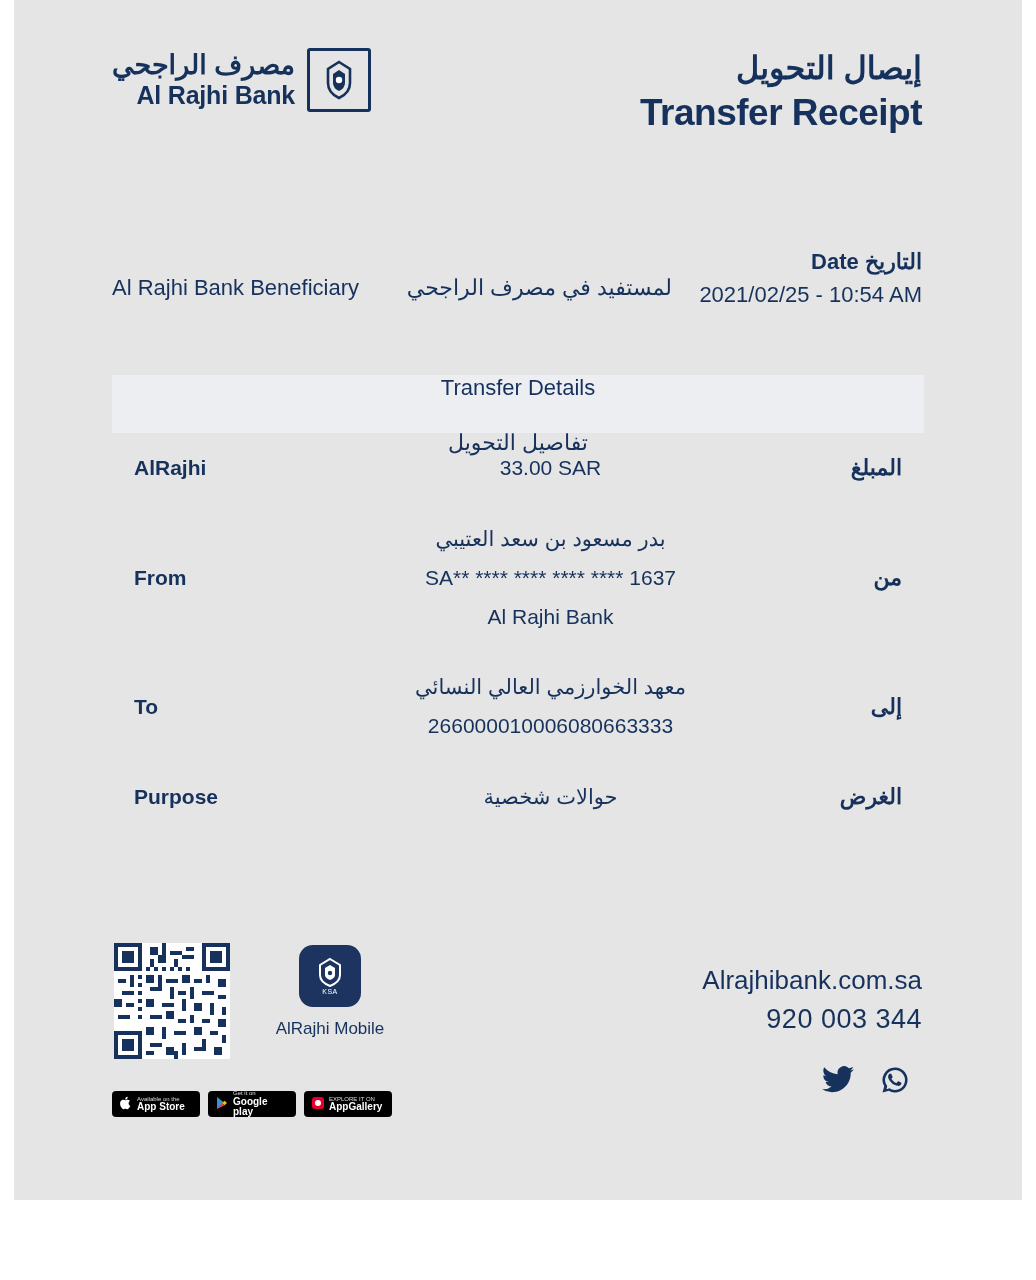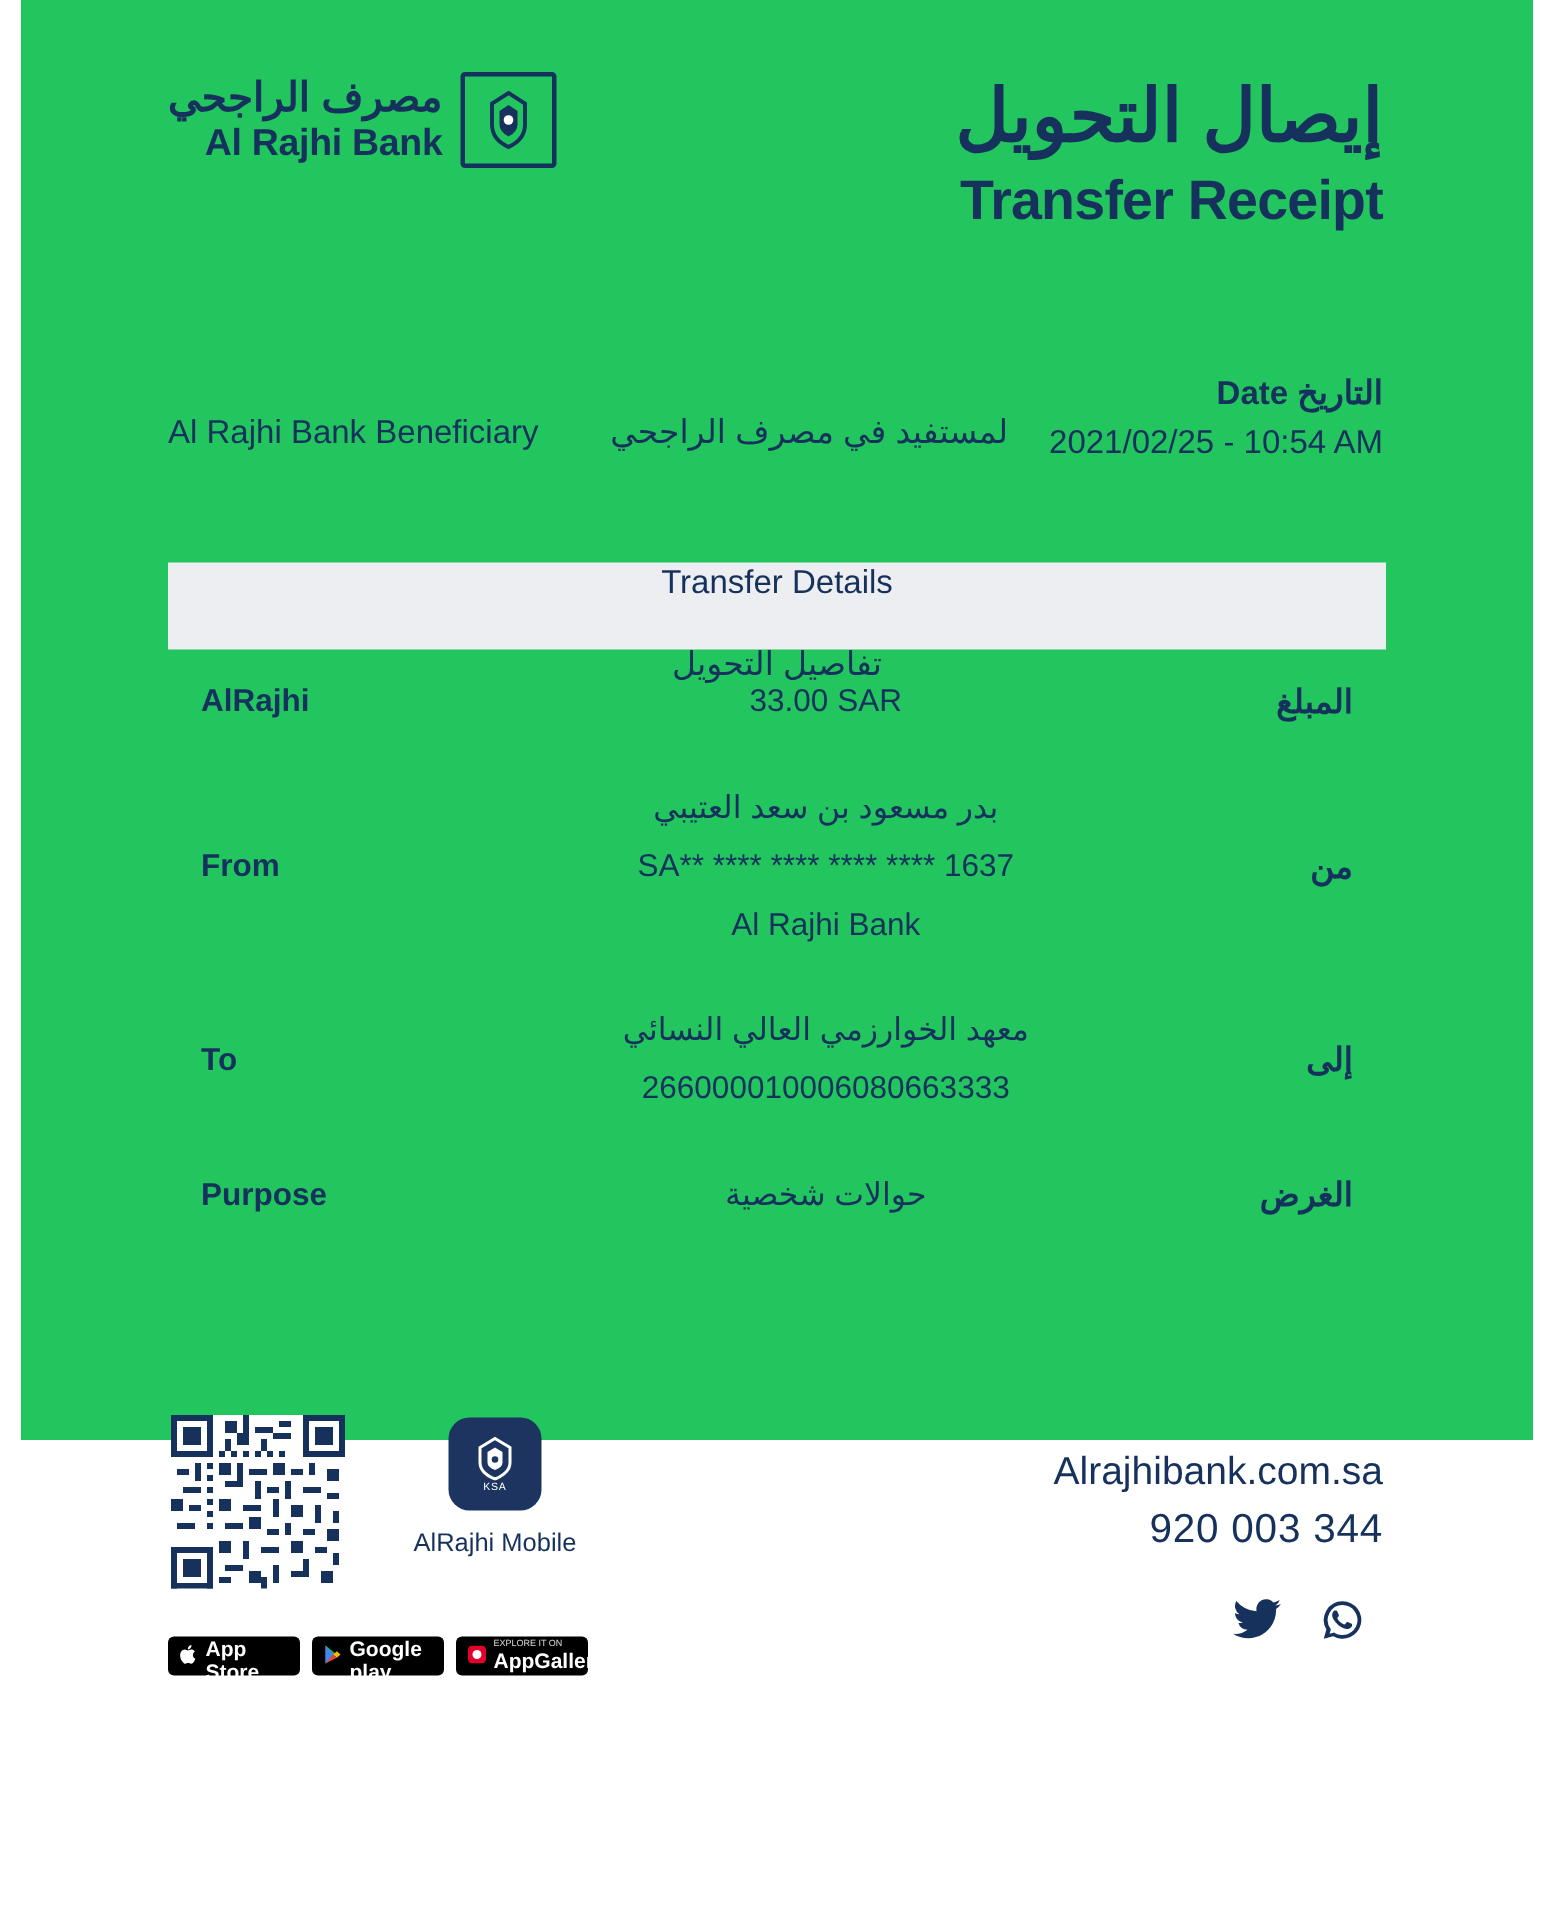--- a/index.html
+++ b/index.html
@@ -12,22 +12,22 @@
   }
   body {
     position: relative;
     overflow: hidden;
   }
   .page {
     position: absolute;
     left: 14px;
     top: 0;
     width: 1008px;
-    height: 960px;
-    background: #22c55e;
+    height: 1200px;
+    background: #e5e5e5;
   }
   
   .header {
     position: relative;
     height: 190px;
   }
   .logo-block {
     position: absolute;
     left: 98px;
     top: 48px;
@@ -61,21 +61,21 @@
     justify-content: center;
   }
   .title-block {
     position: absolute;
     right: 100px;
     top: 48px;
     text-align: right;
     color: #16325c;
   }
   .title-ar {
-    font-size: 49px;
+    font-size: 32px;
     font-weight: bold;
     direction: rtl;
     line-height: 1.25;
   }
   .title-en {
     font-size: 37px;
     font-weight: bold;
     line-height: 1.35;
     letter-spacing: -0.5px;
   }
@@ -217,21 +217,21 @@
     border-radius: 4px;
     display: flex;
     align-items: center;
     gap: 5px;
     padding: 0 8px;
     color: #ffffff;
     font-size: 9px;
     line-height: 1.05;
   }
   .store-badge .sub { font-size: 6px; opacity: .85; display:block; }
-  .store-badge .main { font-size: 14px; font-weight: bold; display:block; }
+  .store-badge .main { font-size: 10px; font-weight: bold; display:block; }
   .badge-apple { background: #000; width: 88px; }
   .badge-google { background: #000; width: 88px; }
   .badge-gallery { background: #000; width: 88px; }
   .contact {
     position: absolute;
     right: 100px;
     top: 18px;
     text-align: right;
     color: #16325c;
   }

